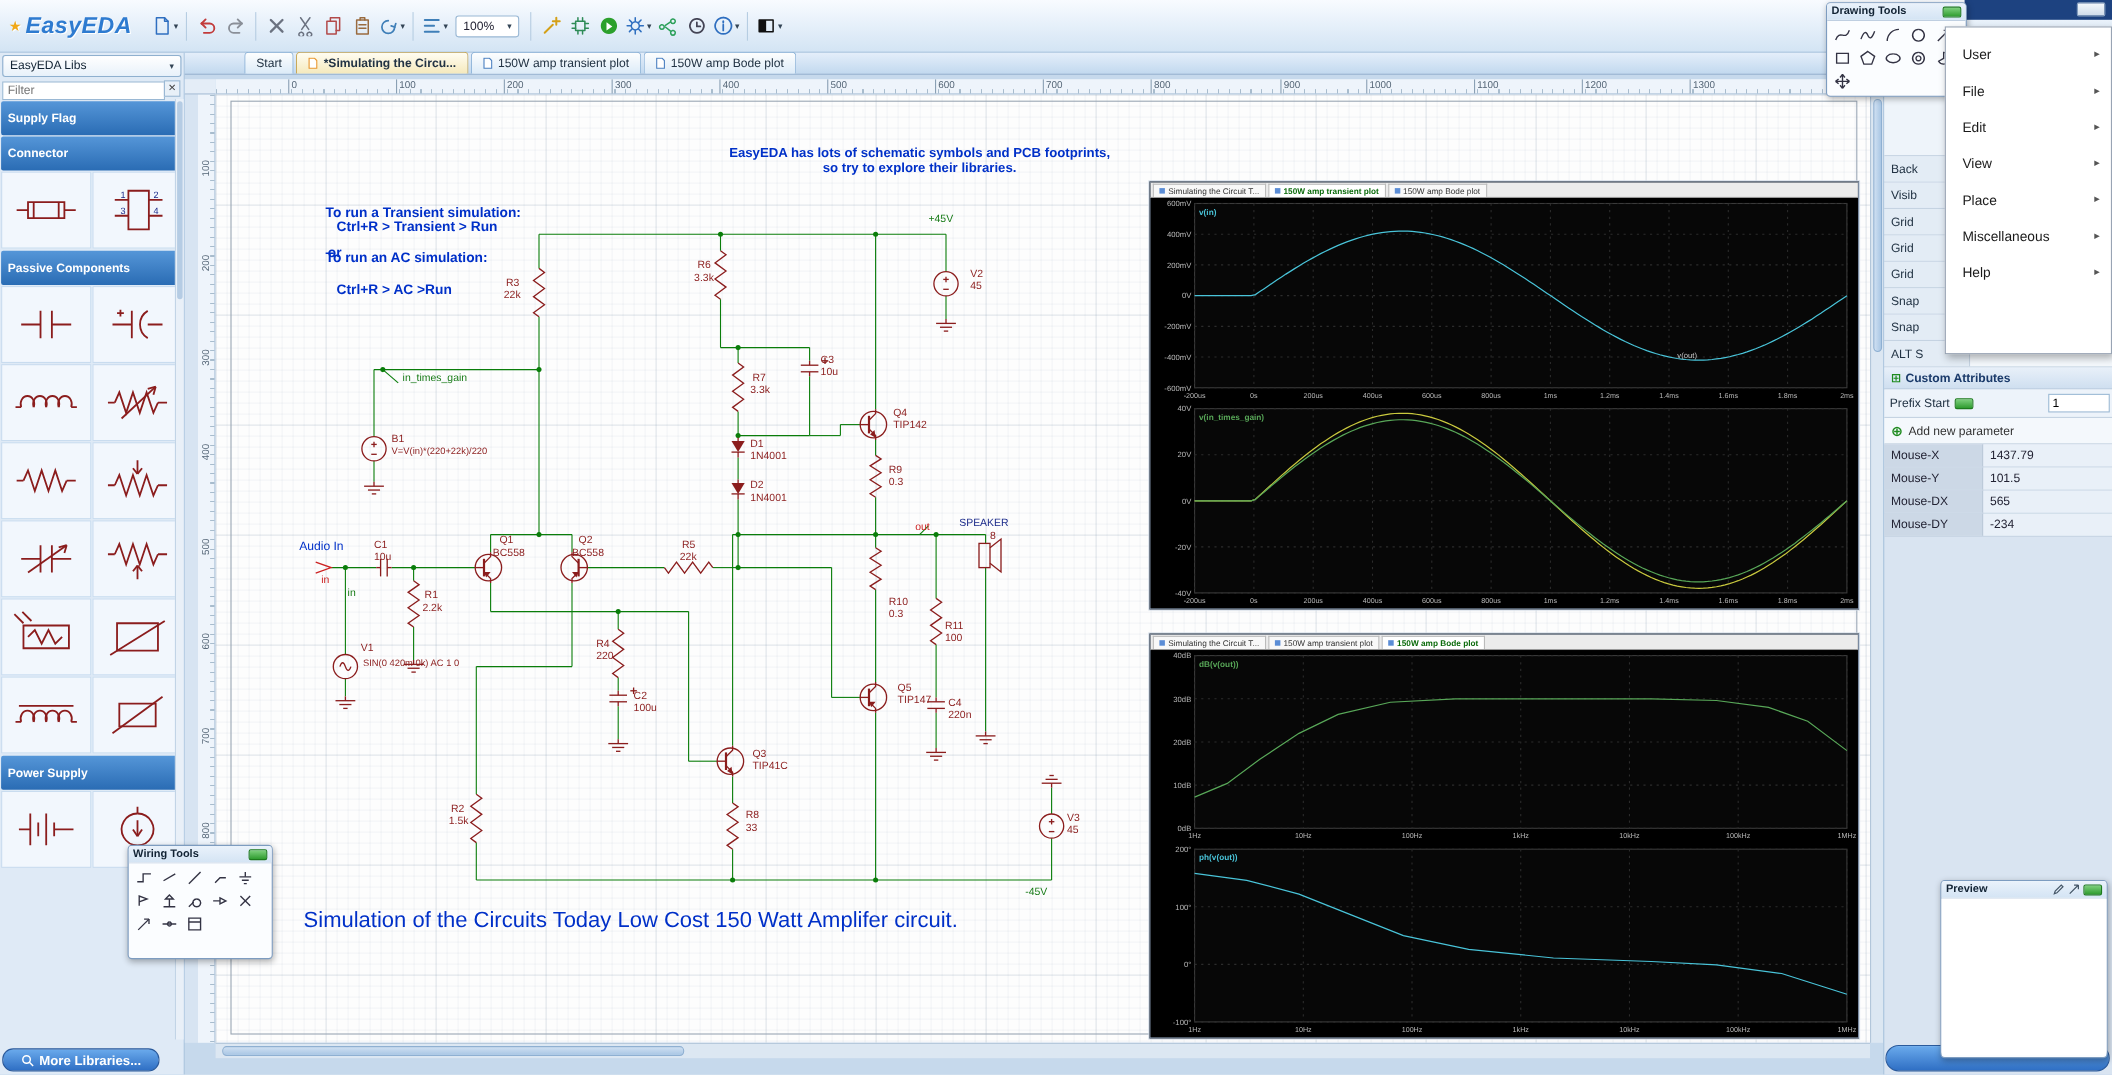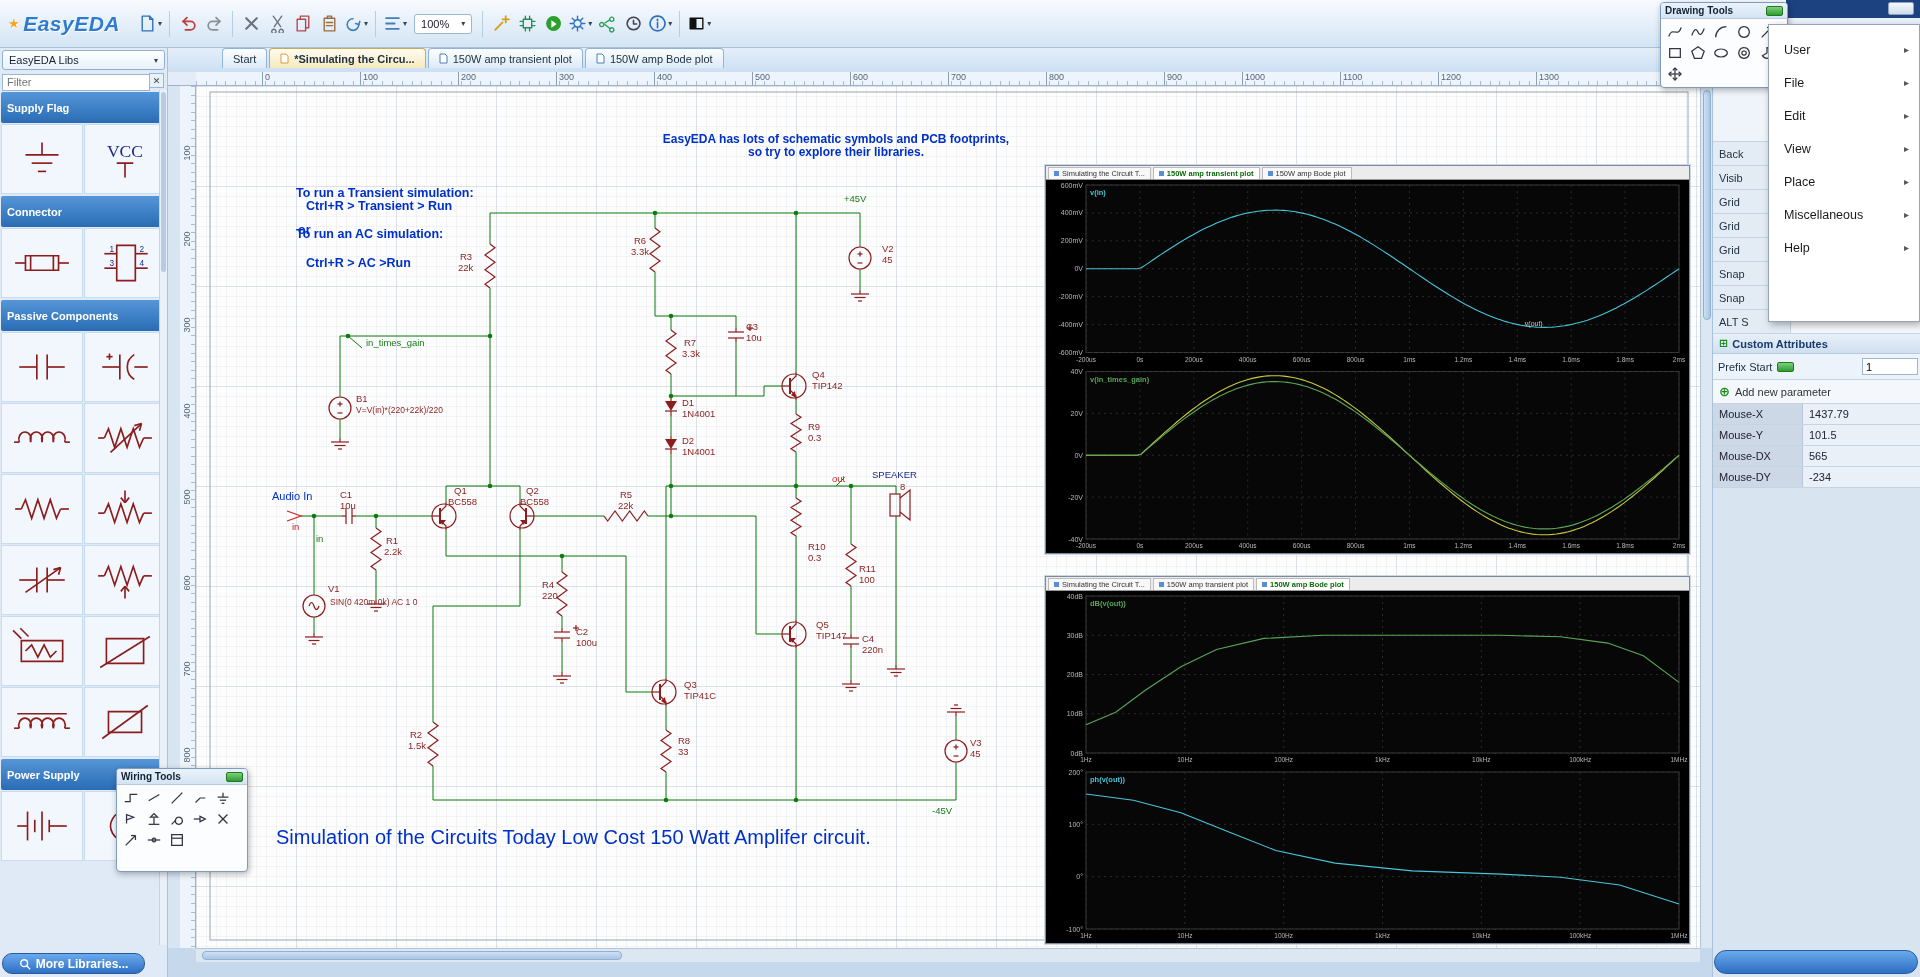--- a/index.html
+++ b/index.html
@@ -24,21 +24,21 @@
   .filter-x{position:absolute;right:1px;top:1px;width:15px;height:15px;font-size:9px;color:#444;display:flex;align-items:center;justify-content:center;background:#e8f0f8;border:1px solid #9ab8d4}
   .lib-head{height:31px;background:linear-gradient(#5596d8,#2a6cb4);color:#fff;font-size:11px;font-weight:bold;display:flex;align-items:center;padding-left:6px;border-radius:2px;margin:1px 1px 0}
   .lib-grid{display:grid;grid-template-columns:1fr 1fr;gap:1px;padding:1px}
   .lib-cell{height:70px;background:#f2f7fd;border:1px solid #c9dcef;display:flex;align-items:center;justify-content:center}
   .lib-cell svg{width:62px;height:48px;stroke:#8b1d1d;fill:none;stroke-width:1.6}
   #sidebar-scroll{position:absolute;right:0;top:42px;width:8px;height:855px;background:#e9f0f8;border-left:1px solid #c2d4e6}
   #sidebar-scroll .thumb{position:absolute;top:2px;left:1px;width:5px;height:180px;background:#b5cce4;border-radius:3px}
   #more-libs{position:absolute;left:2px;bottom:3px;width:143px;height:21px;border:1px solid #2a5a9c;border-radius:10px;background:linear-gradient(#6aaaec,#2f6fc4);color:#fff;font-weight:bold;font-size:12px;display:flex;align-items:center;justify-content:center;gap:5px;cursor:pointer}
 
   
-  #tabbar{position:absolute;left:168px;top:48px;width:1544px;height:36px;background:linear-gradient(#e4eefa,#c2d9ef);border-bottom:1px solid #9ab4d0;display:flex;align-items:flex-start;padding-left:54px}
+  #tabbar{position:absolute;left:168px;top:48px;width:1544px;height:20px;background:linear-gradient(#e4eefa,#c2d9ef);border-bottom:1px solid #9ab4d0;display:flex;align-items:flex-end;padding-left:54px}
   .tab{height:20px;margin-right:2px;padding:0 10px;border:1px solid #8fb4d8;border-bottom:none;border-radius:4px 4px 0 0;background:linear-gradient(#fdfefe,#dcebf8);font-size:11px;color:#234;display:flex;align-items:center;gap:5px;white-space:nowrap}
   .tab.active{background:linear-gradient(#fffdf2,#f5e9bc);border-color:#c9a95a;font-weight:bold}
   .tab svg{width:9px;height:11px}
   #ruler-corner{position:absolute;left:168px;top:72px;width:28px;height:14px;background:#e4edf7;border-bottom:1px solid #9ab4d0}
   #ruler-h{position:absolute;left:196px;top:72px;width:1504px;height:14px;background:#eef4fb;border-bottom:1px solid #9ab4d0;overflow:hidden;background-image:repeating-linear-gradient(90deg,#a8bccd 0 1px,transparent 1px 9.8px);background-size:1504px 4px;background-position:0 bottom;background-repeat:no-repeat}
   .rh-num{position:absolute;top:0;font-size:9px;color:#567;border-left:1px solid #8aa0b4;padding-left:2px;height:14px}
   #ruler-strip{position:absolute;left:168px;top:86px;width:12px;height:862px;background:#d7e4f2}
   #ruler-v{position:absolute;left:180px;top:86px;width:16px;height:862px;background:#eef4fb;border-right:1px solid #9ab4d0;overflow:hidden;background-image:repeating-linear-gradient(180deg,#a8bccd 0 1px,transparent 1px 8.6px);background-size:4px 862px;background-position:right 0;background-repeat:no-repeat}
   .rv-num{position:absolute;width:30px;left:-8px;font-size:9px;color:#567;text-align:center;transform:rotate(-90deg)}
   #canvas{position:absolute;left:196px;top:86px;width:1504px;height:862px;overflow:hidden;background:
@@ -266,36 +266,20 @@
     <div class="libs-select">
       <span>EasyEDA Libs</span>
       <span class="tcaret">▾</span>
     </div>
     <div class="filter-row">
       <input placeholder="Filter" style="">
       <span class="filter-x">✕</span>
     </div>
     <div id="lib-sections">
         <div class="lib-head">Supply Flag</div>
-        <div class="lib-grid">
-          <div class="lib-cell">
-            <svg viewBox="0 0 60 44">
-              <path d="M30,6 V18"></path>
-              <path d="M14,18 H46"></path>
-              <path d="M20,26 H40"></path>
-              <path d="M26,34 H34"></path>
-            </svg>
-          </div>
-          <div class="lib-cell">
-            <svg viewBox="0 0 60 44">
-              <text x="30" y="20" text-anchor="middle" font-size="17" font-family="Liberation Serif, DejaVu Serif, serif" fill="#1b2a8a" stroke="none">VCC</text>
-              <path d="M30,26 V40 M22,26 H38" stroke="#8b1d1d" fill="none" stroke-width="1.6"></path>
-            </svg>
-          </div>
-        </div>
         <div class="lib-head">Connector</div>
         <div class="lib-grid">
           <div class="lib-cell">
             <svg viewBox="0 0 60 44">
               <path d="M4,22 H14"></path>
               <path d="M46,22 H56"></path>
               <path d="M14,15 H46 V29 H14 Z"></path>
               <path d="M19,15 V29"></path>
               <path d="M41,15 V29"></path>
             </svg>
@@ -1232,16 +1216,31 @@
       <div class="menu-item">
         <span>Miscellaneous</span>
         <span class="menu-arrow">▸</span>
       </div>
       <div class="menu-item">
         <span>Help</span>
         <span class="menu-arrow">▸</span>
       </div>
     </div>
 
+  <div id="preview" class="palette">
+    <div class="pal-title">
+      <span>Preview</span>
+      <span class="ticons">
+        <svg viewBox="0 0 14 14">
+            <path d="M2,12 L3,9 L10,2 L12,4 L5,11 Z"></path>
+          </svg>
+        <svg viewBox="0 0 14 14">
+            <path d="M2,12 L12,2 M12,2 H7 M12,2 V7"></path>
+          </svg>
+        <span class="toggle-green"></span>
+      </span>
+    </div>
+    <div class="preview-body"></div>
+  </div>
 
   <div id="br-button"></div>
 
 </div>
 
 </body></html>

